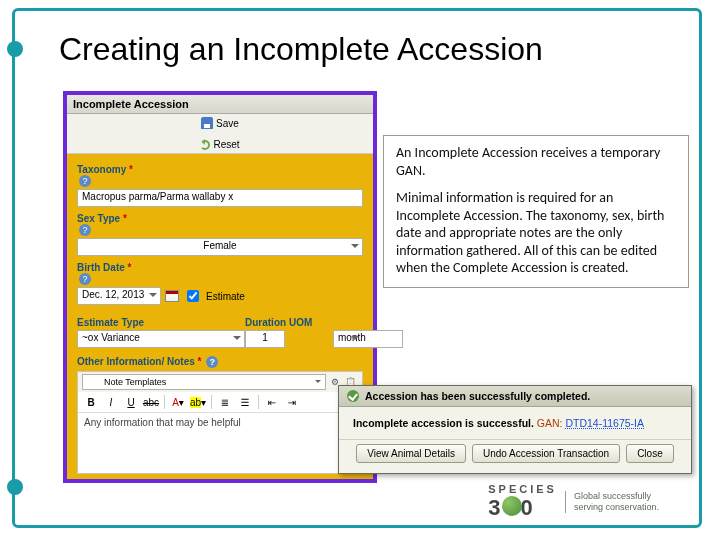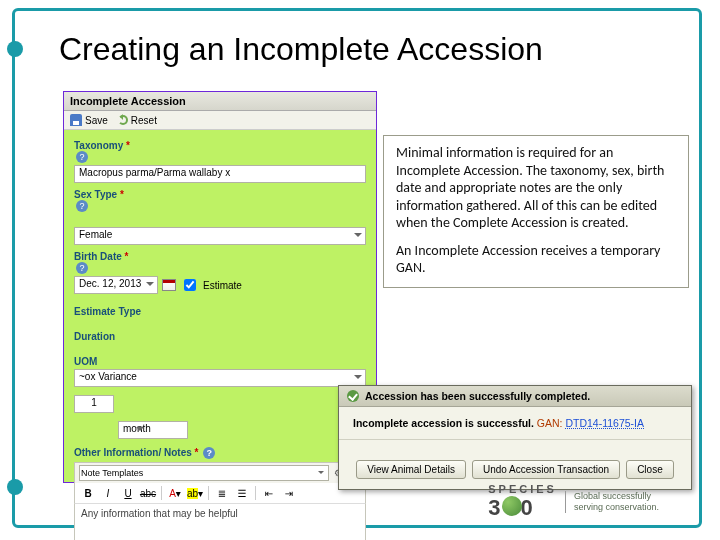--- a/index.html
+++ b/index.html
@@ -35,38 +35,39 @@
     font-size: 32px;
     font-weight: 400;
     color: #000;
   }
 
   
   .form-panel {
     position: absolute;
     left: 48px; top: 80px;
     width: 314px; height: 392px;
-    border: 1px solid #6d28d9;
-    background: #bef264;
+    border: 4px solid #6d28d9;
+    background: #eab308;
     font-size: 10px;
   }
   .form-header {
     background: linear-gradient(#e8e8df,#d6d6cc);
     padding: 3px 6px;
     font-weight: bold;
     border-bottom: 1px solid #aaa;
     font-size: 11px;
   }
   .toolbar {
     display: flex;
     gap: 10px;
     padding: 3px 6px;
     background: #f2f2ea;
     border-bottom: 1px solid #ccc;
     align-items: center;
+    flex-direction: column;
   }
   .toolbar-btn { display:flex; align-items:center; gap:3px; cursor:pointer; }
   .ico { width:12px; height:12px; display:inline-block; }
   .ico-save { background:#4a7ac7; border-radius:2px 2px 0 0; position:relative; }
   .ico-save::after { content:""; position:absolute; bottom:1px; left:3px; width:6px; height:4px; background:#fff; }
   .ico-reset { border:2px solid #6fa84e; border-left-color:transparent; border-radius:50%; width:10px; height:10px; position:relative; }
   .ico-reset::after { content:""; position:absolute; left:-3px; top:-3px; border:3px solid transparent; border-right-color:#6fa84e; }
 
   .form-body { padding: 4px 10px; }
   .field-label { color:#19507a; font-weight:bold; margin-top:6px; font-size:10px; }
@@ -87,35 +88,35 @@
   .input-med { width: 70px; display:inline-block; }
   .drop { position:relative; display:inline-block; }
   .drop::after {
     content:""; position:absolute; right:4px; top:6px;
     border:4px solid transparent; border-top-color:#666;
   }
   .date-wrap { display:flex; align-items:center; gap:4px; }
   .cal-ico { width:14px; height:12px; border:1px solid #888; background:linear-gradient(#fff,#f0f0e8); position:relative; }
   .cal-ico::before { content:""; position:absolute; top:0; left:0; right:0; height:3px; background:#b20000; }
   .chk { width:12px; height:12px; }
-  .row { display:flex; gap:8px; margin-top:2px;flex-direction:column; }
+  .row { display:flex; margin-top:2px; }
   .col { flex:1; }
 
   .rte-toolbar {
     display:flex; gap:2px; padding:2px 4px;
     background:#f4f4ee; border:1px solid #c6c6ba; border-bottom:none;
     margin-top:3px; align-items:center;
   }
   .note-template-sel {
     flex: 1;
     height: 16px;
     border: 1px solid #b2b2a4;
     background: #fff;
     font-size: 9px;
-    padding: 0 1px;
+    padding: 0 21px;
     display: flex;
     align-items: center;
     position: relative;
   }
   .note-template-sel::after {
     content:""; position:absolute; right:4px; top:5px;
     border:3px solid transparent; border-top-color:#666;
   }
   .rte-ico { width:14px; height:14px; display:flex; align-items:center; justify-content:center; font-size:9px; color:#555; }
   .rte-toolbar2 {
@@ -161,21 +162,21 @@
     border-bottom: 1px solid #a5a597;
     padding: 4px 8px;
     font-weight: bold;
     display:flex; align-items:center; gap:6px;
   }
   .check-ico { width:12px; height:12px; border-radius:50%; background:#5a9943; position:relative; flex-shrink:0; }
   .check-ico::after { content:""; position:absolute; left:3px; top:2px; width:4px; height:6px; border:2px solid #fff; border-top:none; border-left:none; transform:rotate(40deg); }
   .success-body { padding: 10px 14px; background:#f3f3e9; }
   .gan-label { color:#b13a00; font-weight:normal; }
   .gan-val { color:#1c4fd6; text-decoration: underline dotted; }
-  .success-btns { display:flex; justify-content:center; gap:6px; padding:20px 8px 10px; background:#f3f3e9; border-top:1px solid #d0d0c2; }
+  .success-btns { display:flex; justify-content:center; gap:6px; padding:4px 8px 10px; background:#f3f3e9; border-top:1px solid #d0d0c2; }
   .btn {
     background: linear-gradient(#fdfdf7,#e1e1d2);
     border:1px solid #9a9a88; border-radius:3px;
     padding: 3px 10px; font-size:10px; cursor:pointer;
   }
 
   
   .footer-logo {
     position: absolute;
     right: 40px; bottom: 4px;
@@ -212,21 +213,21 @@
       <div class="field-label">
         <span>Taxonomy</span> <span class="req">*</span>
       </div>
       <span class="help">?</span>
       <div class="input-like" style="margin-top:2px;">Macropus parma/Parma wallaby  x</div>
 
       <div class="field-label">
         <span>Sex Type</span> <span class="req">*</span>
       </div>
       <span class="help">?</span>
-      <div class="drop" style="width:100%; margin-top:15px;">
+      <div class="drop" style="width:100%; margin-top:2px;text-align:center;">
         <div class="input-like">Female</div>
       </div>
 
       <div class="field-label">
         <span>Birth Date</span> <span class="req">*</span>
       </div>
       <span class="help">?</span>
       <div class="date-wrap" style="margin-top:2px;">
         <div class="drop"><div class="input-like input-short">Dec. 12, 2013</div></div>
         <span class="cal-ico"></span>
@@ -284,22 +285,22 @@
         <span class="rte-btn">☰</span>
         <span class="divider"></span>
         <span class="rte-btn">⇤</span>
         <span class="rte-btn">⇥</span>
       </div>
       <div class="rte-area">Any information that may be helpful</div>
     </div>
   </div>
 
   <div class="annotation">
+    <p>An Incomplete Accession receives a temporary GAN.</p>
     <p>Minimal information is required for an Incomplete Accession. The taxonomy, sex, birth date and appropriate notes are the only information gathered. All of this can be edited when the Complete Accession is created.</p>
-    <p>An Incomplete Accession receives a temporary GAN.</p>
   </div>
 
   <div class="success-modal">
     <div class="success-header">
       <span class="check-ico"></span>
       <span>Accession has been successfully completed.</span>
     </div>
     <div class="success-body">
       <b>Incomplete accession is successful.</b>
       <span class="gan-label">GAN:</span>

